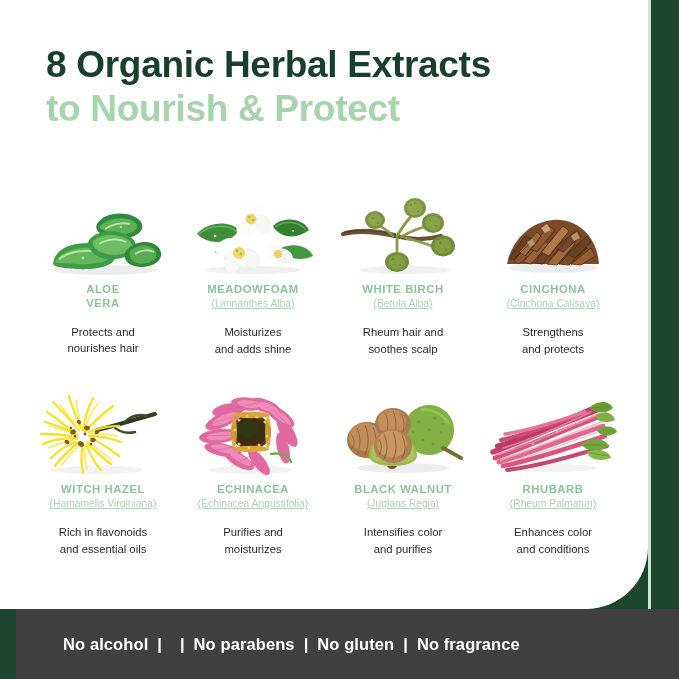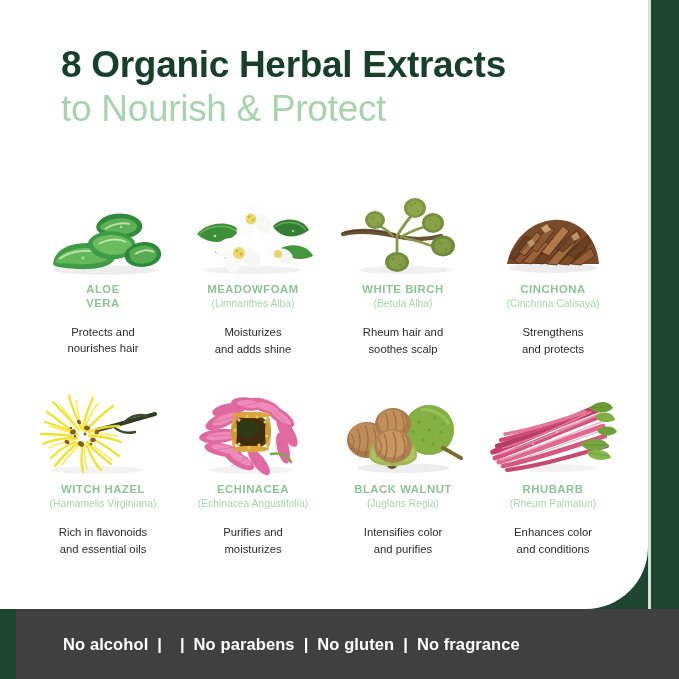--- a/index.html
+++ b/index.html
@@ -60,35 +60,35 @@
   .claim-sep {
     color: #ffffff;
     font-size: 16.5px;
     font-weight: bold;
     padding: 0 9px;
   }
 
   
   #headline {
     position: absolute;
-    left: 61px; top: 44px;
+    left: 46px; top: 44px;
     z-index: 5;
     width: 590px;
   }
   #title-line1 {
     font-size: 37px;
     font-weight: bold;
     color: #173f2b;
     letter-spacing: -0.3px;
     line-height: 1.12;
     margin: 0;
   }
   #title-line2 {
     font-size: 37px;
-    font-weight: normal;
+    font-weight: bold;
     color: #a7d3ad;
     letter-spacing: -0.3px;
     line-height: 1.12;
     margin: 3px 0 0 0;
   }
 
   
   #grid {
     position: absolute;
     left: 28px; top: 186px;
@@ -117,20 +117,21 @@
     text-align: right;
     line-height: 1.25;
     text-transform: uppercase;
   }
   .herb-latin {
     color: #a9d4b2;
     font-size: 10.3px;
     text-align: center;
     line-height: 1.3;
     margin-top: 1px;
+    text-decoration: underline;
   }
   .herb-desc {
     margin-top: 14px;
     color: #2c2c2c;
     font-size: 11.3px;
     text-align: center;
     line-height: 1.42;
     max-width: 140px;
   }
 </style>

